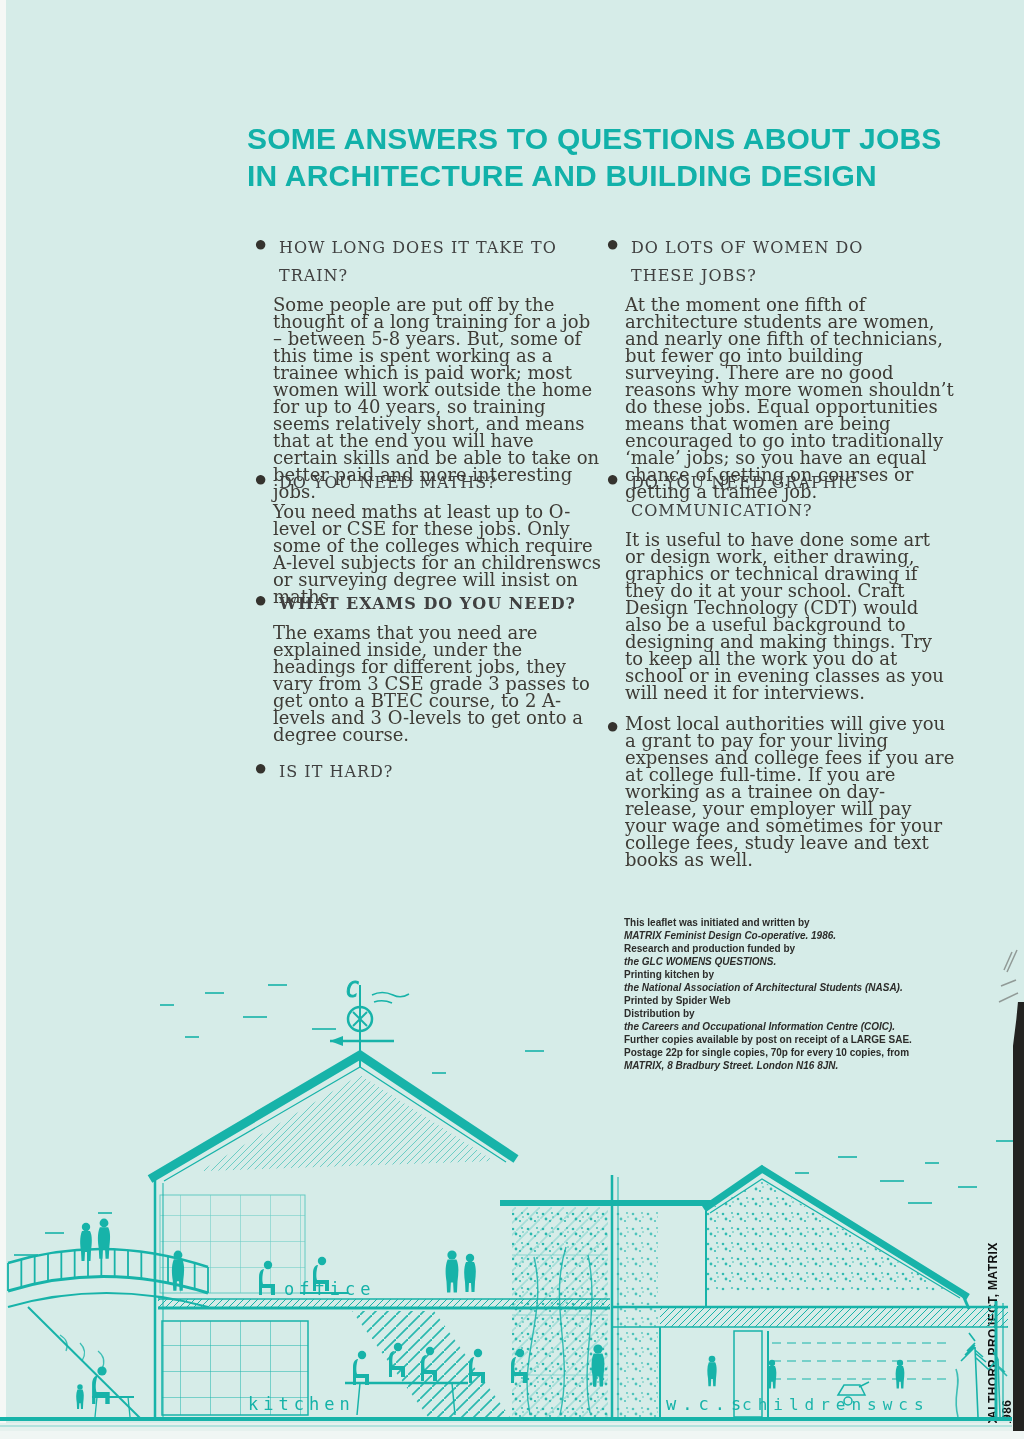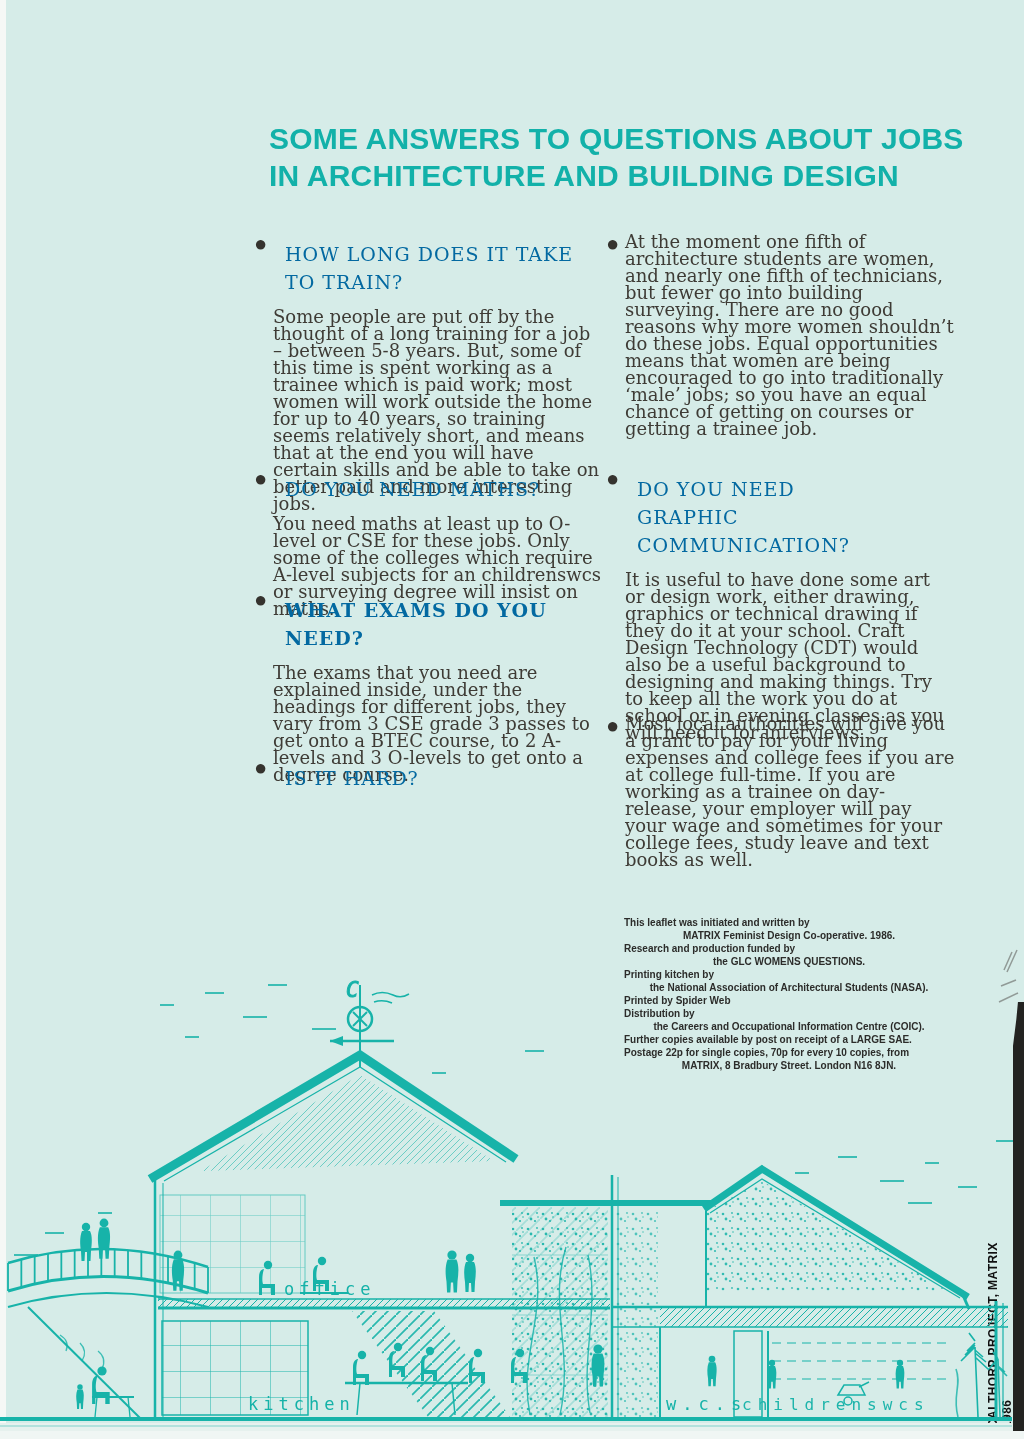--- a/index.html
+++ b/index.html
@@ -2,34 +2,34 @@
 <html><head>
 <meta charset="utf-8">
 <style>
   html,body{margin:0;padding:0;}
   body{width:1024px;height:1439px;position:relative;overflow:hidden;
        background:#d6ece8;font-family:"Liberation Sans",sans-serif;}
   .left-edge{position:absolute;left:0;top:0;width:6px;height:100%;background:#f6f8f6;}
   .bottom-edge{position:absolute;left:0;top:1431px;width:100%;height:8px;background:#f0f6f4;}
   .edge-band{position:absolute;right:0;top:1002px;width:11px;height:437px;background:#232321;
              clip-path:polygon(45% 0,100% 0,100% 100%,0 100%,0 10%,30% 4%);}
-  .title{position:absolute;left:269px;top:121px;color:#12b1a9;font-weight:bold;
+  .title{position:absolute;left:247px;top:121px;color:#12b1a9;font-weight:bold;
          font-size:30px;line-height:36.5px;letter-spacing:.2px;}
   .col{position:absolute;top:0;width:330px;height:900px;}
   #col-left{left:273px;} #col-right{left:625px;}
   .qa{position:absolute;left:0;}
   .qa .bullet{position:absolute;left:-19px;top:3px;font-size:22px;color:#35332e;}
-  .qa h2{margin:12px;font-family:"DejaVu Serif",serif;font-weight:500;color:#0369a1;
-         font-size:19px;line-height:28px;letter-spacing:1px;}
+  .qa h2{margin:6px;font-family:"DejaVu Serif",serif;font-weight:500;color:#404040;
+         font-size:16px;line-height:28px;letter-spacing:1px;}
   .qa p{margin:5px 0 0 0;font-family:"DejaVu Serif",serif;color:#3e3b35;
         font-size:18px;line-height:17px;}
   .credits{position:absolute;left:624px;top:916px;width:330px;color:#2c2c2a;
            font-size:10px;line-height:13px;font-weight:bold;}
   .credits div{white-space:nowrap;}
-  .credits .it{text-align:center;}
+  .credits .it{font-style:italic;}
   .side-caption{position:absolute;left:986px;top:1232px;height:196px;width:20px;
                 writing-mode:vertical-rl;transform:rotate(180deg);
                 font-size:12px;font-weight:bold;letter-spacing:.4px;color:#101010;}
   #drawing{position:absolute;left:0;top:955px;width:1024px;height:485px;}
   #pencil{position:absolute;left:992px;top:946px;width:30px;height:72px;}
   svg text.draw-label{font-family:"DejaVu Sans Mono",monospace;fill:#14b2a8;}
 </style>
 </head>
 <body>
 
@@ -57,20 +57,21 @@
       <p>The exams that you need are explained inside, under the headings for different jobs, they vary from 3 CSE grade 3 passes to get onto a BTEC course, to 2 A-levels and 3 O-levels to get onto a degree course.</p>
     </div>
     <div class="qa" style="top: 752px; width: 330px;">
       <span class="bullet">●</span>
       <h2 style="max-width: 340px;">IS IT HARD?</h2>
     </div>
   </div>
 <div class="col" id="col-right">
     <div class="qa" style="top: 228px; width: 330px;">
       <span class="bullet">●</span>
+      <h2 style="max-width: 270px;">DO LOTS OF WOMEN DO THESE JOBS?</h2>
       <p>At the moment one fifth of architecture students are women, and nearly one fifth of technicians, but fewer go into building surveying. There are no good reasons why more women shouldn’t do these jobs. Equal opportunities means that women are being encouraged to go into traditionally ‘male’ jobs; so you have an equal chance of getting on courses or getting a trainee job.</p>
     </div>
     <div class="qa" style="top: 463px; width: 330px;">
       <span class="bullet">●</span>
       <h2 style="max-width: 250px;">DO YOU NEED GRAPHIC COMMUNICATION?</h2>
       <p>It is useful to have done some art or design work, either drawing, graphics or technical drawing if they do it at your school. Craft Design Technology (CDT) would also be a useful background to designing and making things. Try to keep all the work you do at school or in evening classes as you will need it for interviews.</p>
     </div>
     <div class="qa" style="top: 710px; width: 330px;">
       <span class="bullet">●</span>
       <p>Most local authorities will give you a grant to pay for your living expenses and college fees if you are at college full-time. If you are working as a trainee on day-release, your employer will pay your wage and sometimes for your college fees, study leave and text books as well.</p>

